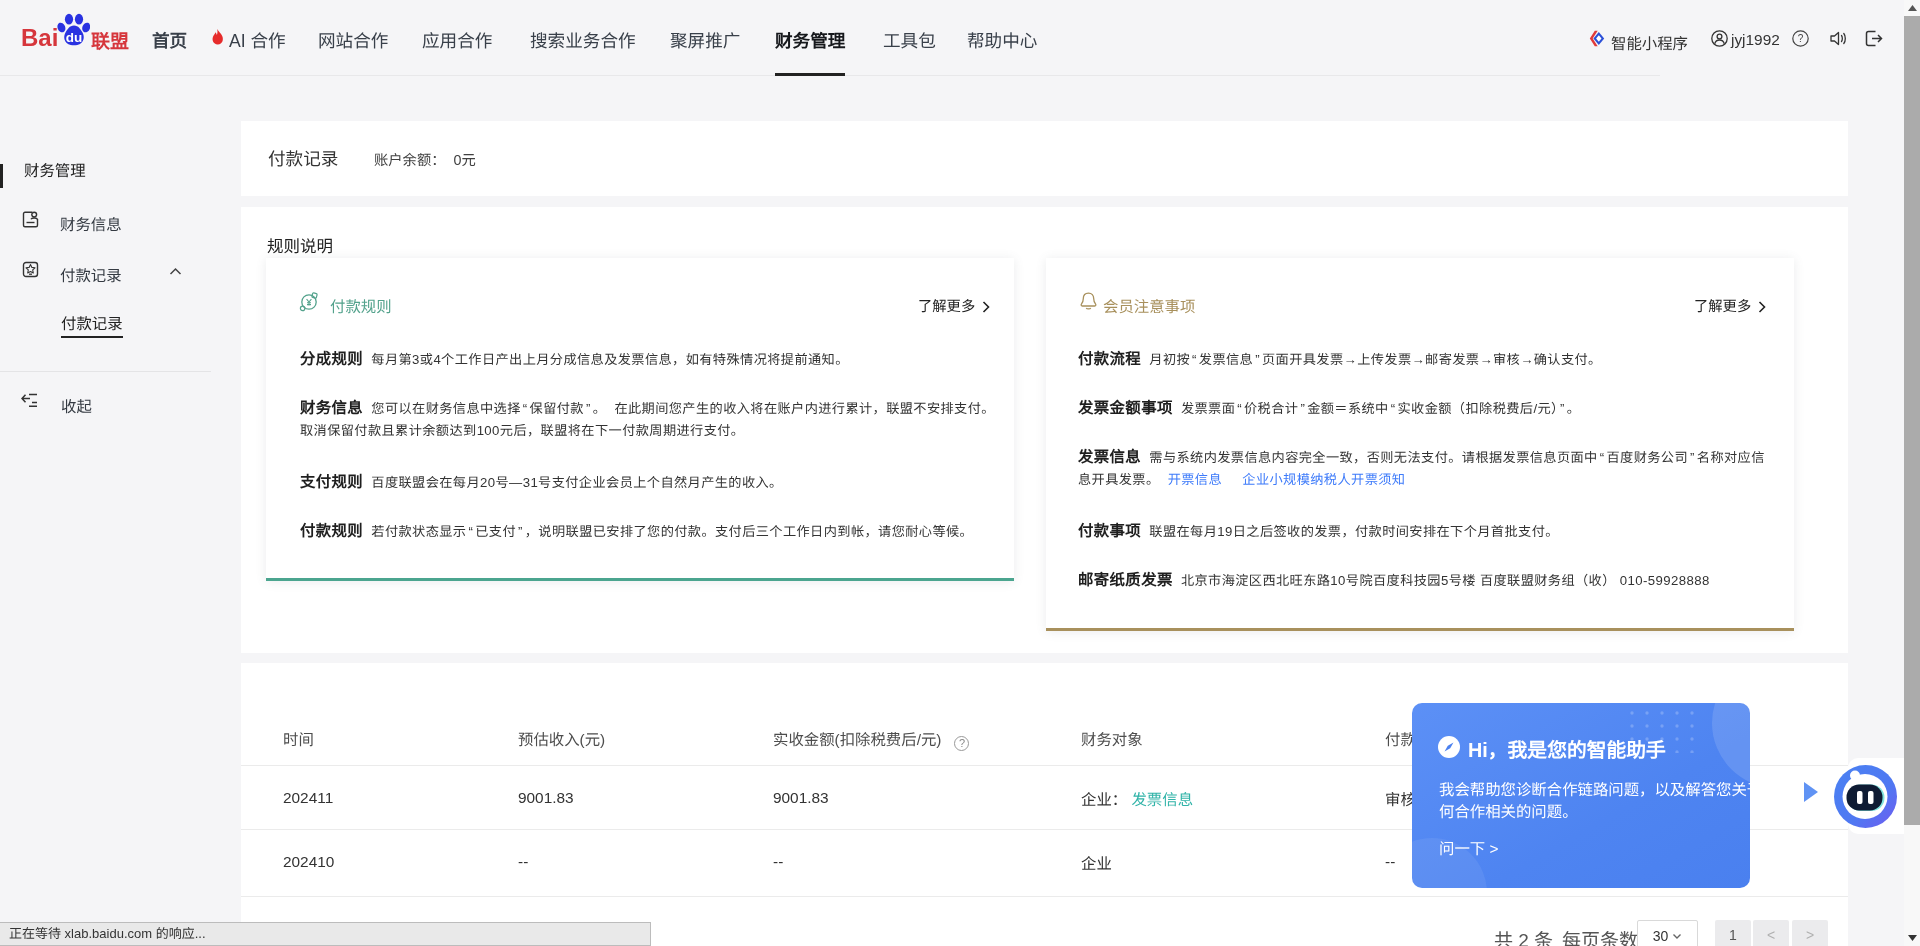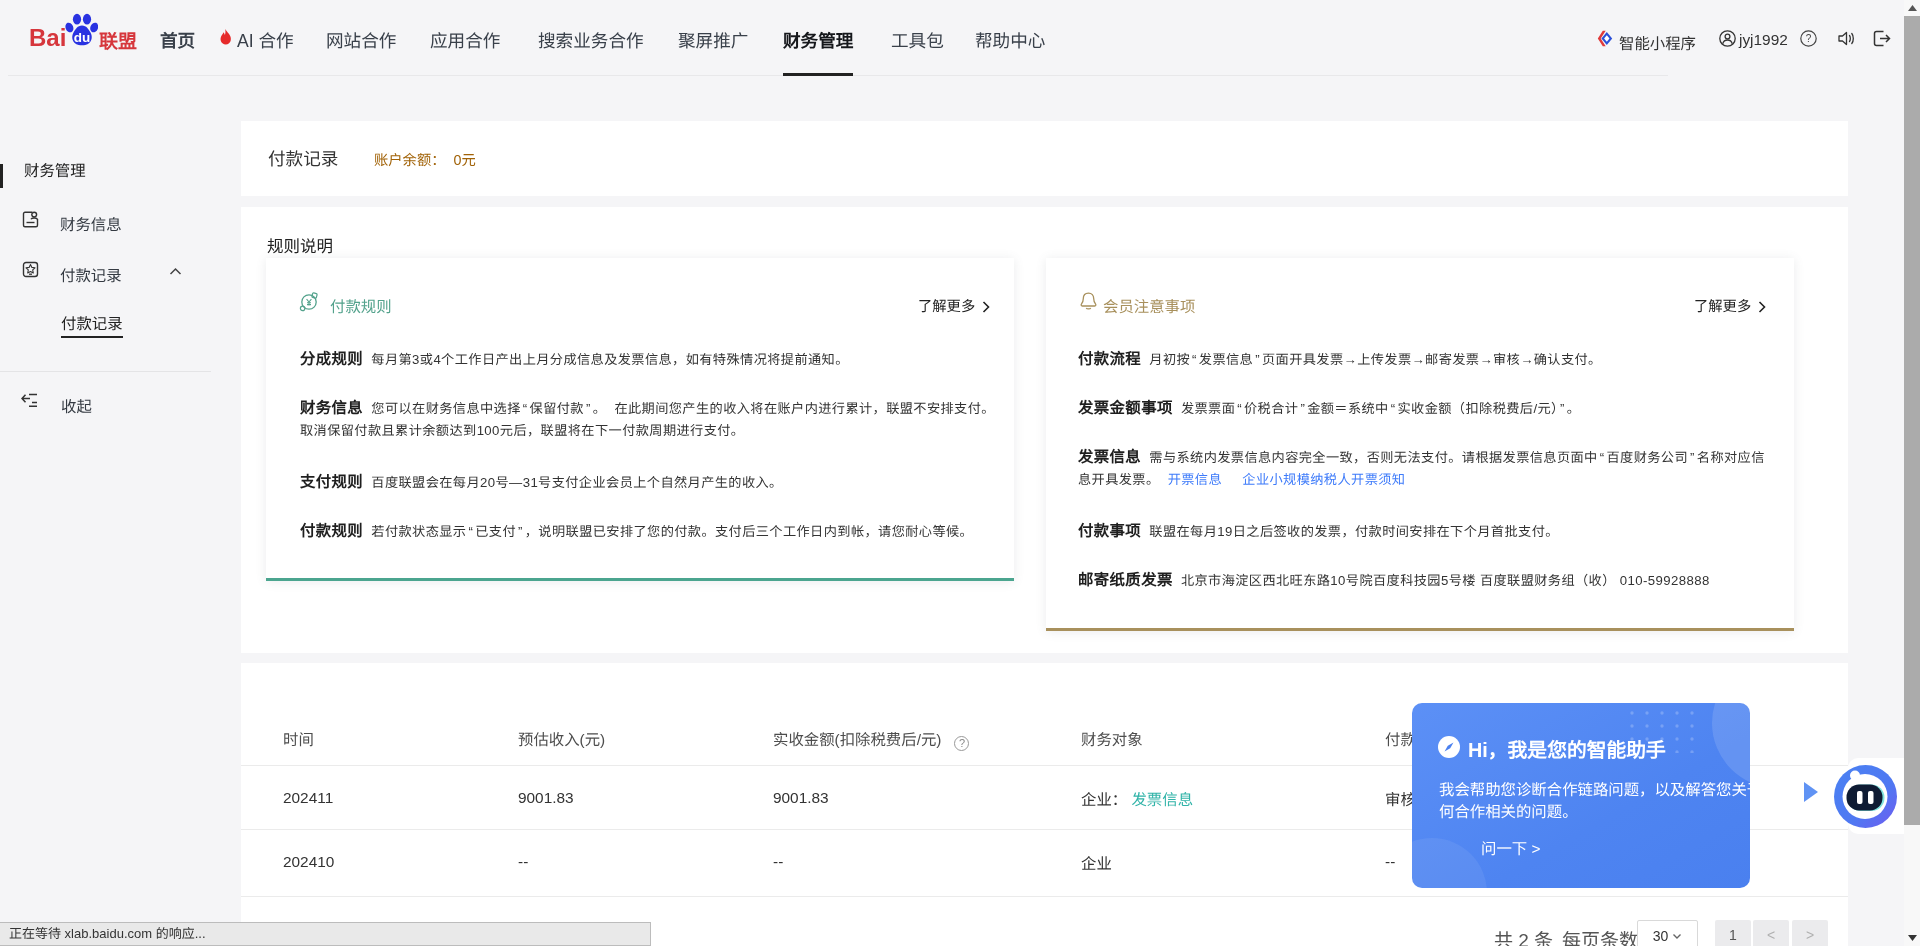--- a/index.html
+++ b/index.html
@@ -2,21 +2,21 @@
 <html lang="zh-CN"><head>
 <meta charset="UTF-8">
 <title>百度联盟</title>
 <style>
 * { margin:0; padding:0; box-sizing:border-box; }
 html,body { width:1920px; height:946px; overflow:hidden; }
 body { font-family:"Liberation Sans", sans-serif; background:#f5f5f7; position:relative; color:#333; }
 .abs { position:absolute; white-space:nowrap; }
 
 
-.nav { position:absolute; left:0; top:0; width:1660px; height:76px; border-bottom:1px solid #e8e8ea;margin-left:8px; }
+.nav { position:absolute; left:0; top:0; width:1660px; height:76px; border-bottom:1px solid #e8e8ea; }
 .nav-item { position:absolute; top:27px; white-space:nowrap; font-size:17.6px; color:#39404a; }
 .nav-active { color:#16181c; font-weight:bold; }
 .nav-underline { position:absolute; left:775px; top:73px; width:70px; height:3px; background:#222; }
 .nr { position:absolute; top:31px; white-space:nowrap; font-size:15.4px; color:#333; }
 .fq { margin:0 2px; }
 
 
 .side-indicator { position:absolute; left:0; top:164px; width:3px; height:24px; background:#222; }
 .side-title { position:absolute; left:24px; top:158px; font-size:15.4px; color:#222; }
 .side-item { position:absolute; font-size:15.4px; color:#343a42; white-space:nowrap; }
@@ -56,21 +56,21 @@
 .gray-box { width:36px; background:#ebebed; border-radius:2px; color:#555; }
 
 
 .popup { position:absolute; left:1412px; top:703px; width:338px; height:185px; border-radius:10px;
   background:linear-gradient(150deg,#5c90f6 0%,#4e84f1 60%,#4a80ef 100%); overflow:hidden; color:#fff; }
 .pop-deco1 { position:absolute; left:300px; top:-45px; width:130px; height:130px; border-radius:50%; background:rgba(255,255,255,0.13); }
 .pop-deco2 { position:absolute; left:-35px; top:135px; width:110px; height:110px; border-radius:50%; background:rgba(255,255,255,0.07); }
 .pop-title { position:absolute; left:56px; top:31px; font-size:19.8px; font-weight:bold; white-space:nowrap; }
 .pop-x { position:absolute; left:355px; top:33px; font-size:19px; color:#fff; }
 .pop-body { position:absolute; left:27px; top:76px; font-size:15.4px; line-height:22px; white-space:nowrap; }
-.pop-ask { position:absolute; left:27px; top:133px; font-size:15.4px;margin-left:42px; }
+.pop-ask { position:absolute; left:27px; top:133px; font-size:15.4px; }
 .pop-arrow { position:absolute; left:1804px; top:782px; width:0; height:0; border-top:10px solid transparent; border-bottom:10px solid transparent; border-left:14px solid #6093f4; }
 
 
 .sbar { position:absolute; left:1904px; top:0; width:16px; height:946px; background:#f8f8f8; }
 .sthumb { position:absolute; left:1904px; top:16px; width:16px; height:809px; background:#ababab; }
 
 
 .status { position:absolute; left:0; top:922px; width:651px; height:24px; background:#e9e9e9; border:1px solid #bcbcbc; border-left:none; font-size:13px; color:#333; line-height:21px; padding-left:9px; }
 </style>
 </head>
@@ -150,21 +150,21 @@
 <div class="sub-active">付款记录</div>
 <div class="side-divider"></div>
 <svg class="abs" style="left:21px;top:393px;" width="17" height="15" viewBox="0 0 17 15">
   <path d="M1 5.5 L9 5.5 M4.5 1.8 L1 5.5 L4.5 9.2" fill="none" stroke="#333" stroke-width="1.5"></path>
   <path d="M8 1.5 L16 1.5 M11 9.5 L16 9.5 M8 13.3 L16 13.3" stroke="#333" stroke-width="1.5"></path>
 </svg>
 <div class="side-item" style="left:61px;top:394px;">收起</div>
 
 <div class="card card1">
   <div class="abs" style="left:27px;top:24px;font-size:17.6px;color:#333;">付款记录</div>
-  <div class="abs" style="left:133px;top:27px;font-size:14.3px;color:#a16207;">账户余额：&nbsp;&nbsp;0元</div>
+  <div class="abs" style="left:133px;top:27px;font-size:14.3px;color:#404040;">账户余额：&nbsp;&nbsp;0元</div>
 </div>
 
 <div class="card card2">
   <div class="h-rule">规则说明</div>
   <div class="inner inner-l">
     <svg class="abs" style="left:33px;top:34px;" width="20" height="20" viewBox="0 0 20 20">
       <circle cx="10" cy="10" r="7.2" fill="none" stroke="#53a28c" stroke-width="1.3"></circle>
       <rect x="13.2" y="1.2" width="4.6" height="4.6" rx="1" fill="none" stroke="#53a28c" stroke-width="1.2" transform="rotate(15 15.5 3.5)"></rect>
       <circle cx="3.6" cy="16.4" r="2.2" fill="none" stroke="#53a28c" stroke-width="1.2"></circle>
       <path d="M7.6 7.2 L10 10 L12.4 7.2 M10 10 L10 13.6 M8 10.8 L12 10.8 M8 12.6 L12 12.6" fill="none" stroke="#53a28c" stroke-width="1.1"></path>

